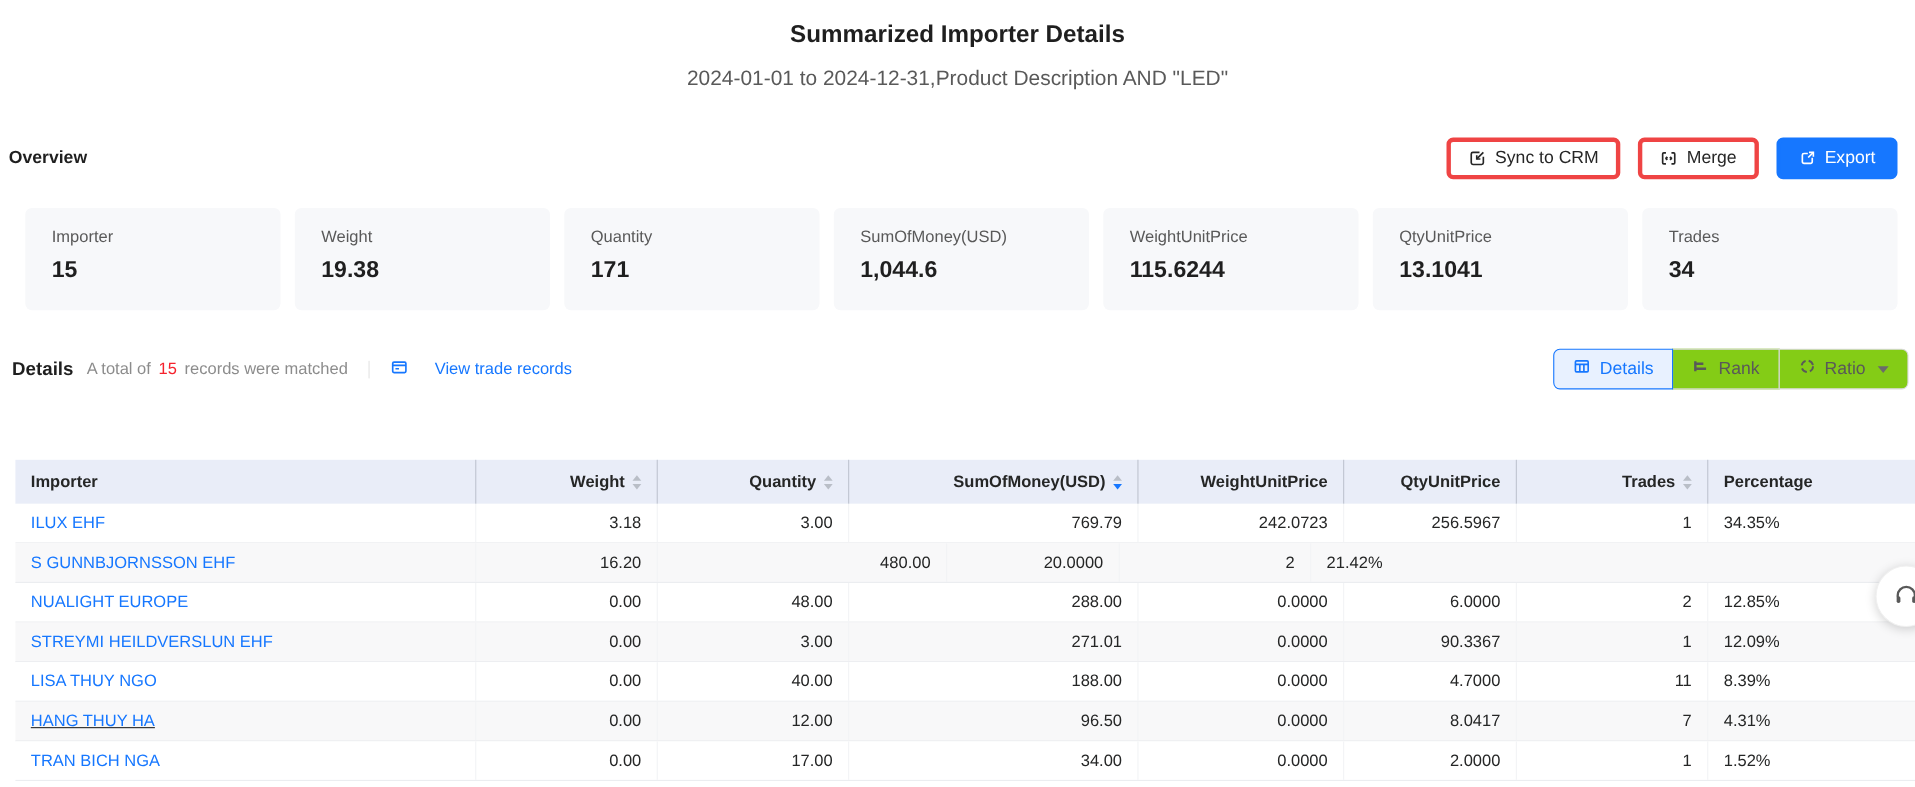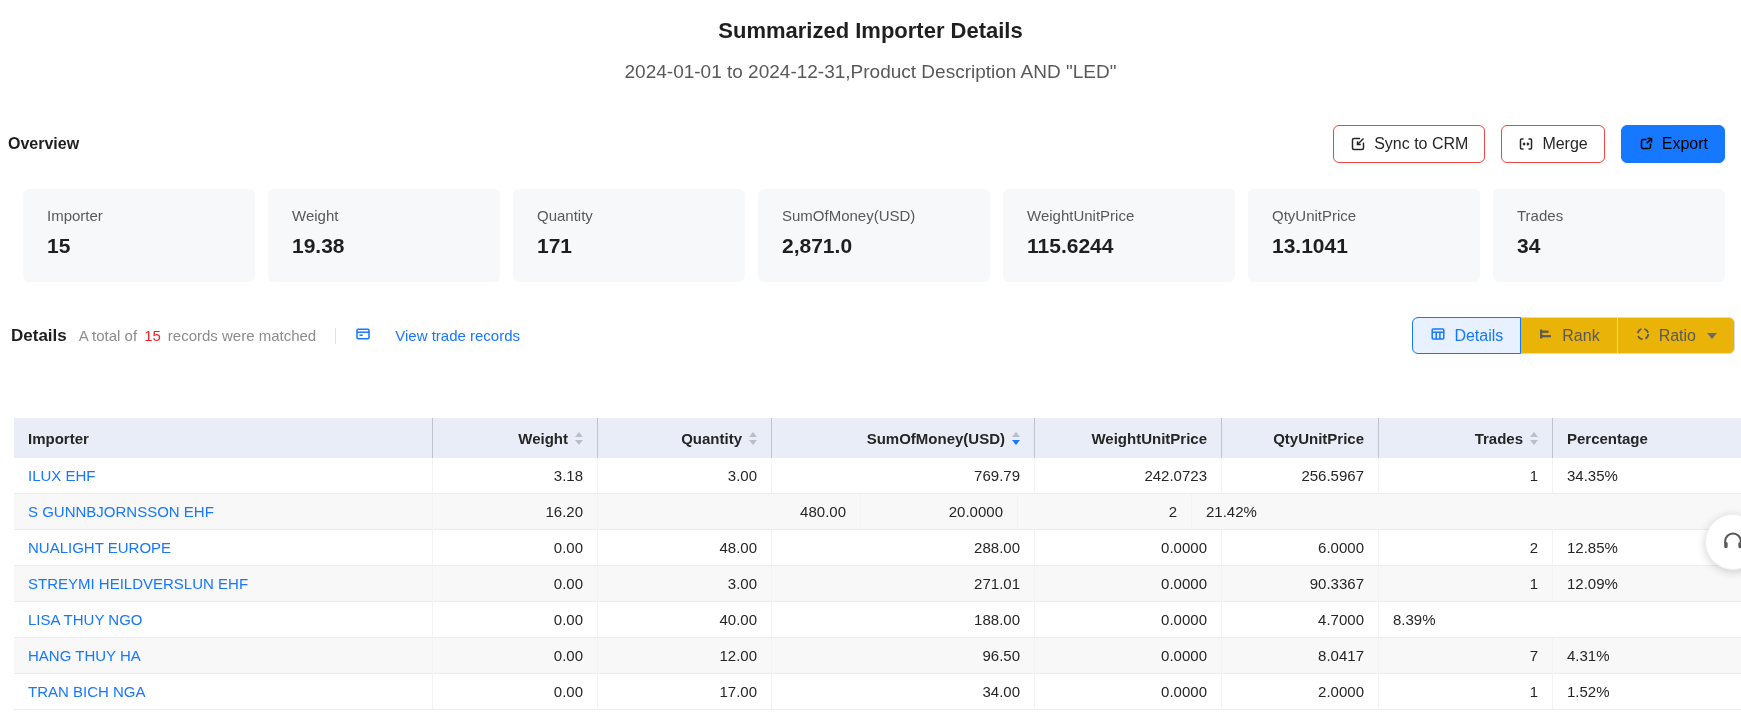--- a/index.html
+++ b/index.html
@@ -17,41 +17,41 @@
     font-family:"Liberation Sans",sans-serif;
   }
   .page-title{margin:16px 0 0;text-align:center;font-size:22px;font-weight:600;color:#1f1f1f;line-height:30px}
   .page-subtitle{margin:13px 0 0;text-align:center;font-size:19px;font-weight:400;color:#595959;line-height:26px}
 
   
   .toolbar{margin:40px 16px 0 8px;height:38px;display:flex;align-items:center;justify-content:space-between}
   .overview-label{font-size:16px;font-weight:700;color:#1f1f1f}
   .toolbar-buttons{display:flex;gap:16px}
   .btn{display:inline-flex;align-items:center;gap:8px;height:38px;padding:0 16px;
-       border:1px solid #ef4444;border-radius:6px;background:#fff;font-size:16px;color:#262626;
+       border:4px solid #ef4444;border-radius:6px;background:#fff;font-size:16px;color:#262626;
        cursor:pointer;font-family:inherit;white-space:nowrap}
   .btn svg{display:block}
-  .btn.primary{background:var(--accent);border-color:var(--accent);color:#000000}
+  .btn.primary{background:var(--accent);border-color:var(--accent);color:#ffffff}
 
   
   .stats{margin:26px 16px 0 23px;display:flex;gap:13px}
   .stat-card{flex:1 1 0;height:93px;background:var(--card-bg);border-radius:6px;padding:17px 24px}
   .stat-label{font-size:15px;color:#595959;line-height:19px}
   .stat-value{margin-top:8px;font-size:21px;font-weight:700;color:#1f1f1f;line-height:25px}
 
   
   .details-bar{margin:35px 6px 0 11px;height:37px;display:flex;align-items:center}
   .details-label{font-size:17px;font-weight:700;color:#1f1f1f;margin-right:12px}
   .match-text{font-size:15px;color:#8c8c8c;display:inline-flex;align-items:flex-end}
   .match-count{color:var(--red);margin:0 7px;font-weight:400}
   .vline{width:1px;height:16px;background:#e3e3e3;margin:0 19px}
   .view-link{display:inline-flex;align-items:center;gap:24px;font-size:15px;color:var(--accent);cursor:pointer;text-decoration:none}
   .segmented{margin-left:auto;display:flex;height:37px}
   .seg{display:inline-flex;align-items:center;gap:8px;padding:0 17px;border:1px solid #d9d9d9;margin-left:-1px;
-       background:#eab308;font-size:16px;color:#595959;cursor:pointer;font-family:inherit;position:relative}
+       background:#84cc16;font-size:16px;color:#595959;cursor:pointer;font-family:inherit;position:relative}
   .seg:first-child{border-radius:6px 0 0 6px;margin-left:0}
   .seg:last-child{border-radius:0 6px 6px 0}
   .seg.active{background:#e8f1ff;border-color:var(--accent);color:var(--accent);z-index:1}
   .caret-down{width:0;height:0;border-left:5px solid transparent;border-right:5px solid transparent;border-top:6px solid #6b6b6b;margin-left:3px}
 
   
   .data-table{margin:64px 0 0 14px}
   .thead{display:flex;height:40px;background:var(--header-bg)}
   .th{display:flex;align-items:center;padding:0 14px;height:100%;
       font-size:15px;font-weight:700;color:#252626;border-right:1px solid #bfc4d0}
@@ -126,21 +126,21 @@
     <div class="stat-card">
       <div class="stat-label">Weight</div>
       <div class="stat-value">19.38</div>
     </div>
     <div class="stat-card">
       <div class="stat-label">Quantity</div>
       <div class="stat-value">171</div>
     </div>
     <div class="stat-card">
       <div class="stat-label">SumOfMoney(USD)</div>
-      <div class="stat-value">2,871.0</div>
+      <div class="stat-value">1,044.6</div>
     </div>
     <div class="stat-card">
       <div class="stat-label">WeightUnitPrice</div>
       <div class="stat-value">115.6244</div>
     </div>
     <div class="stat-card">
       <div class="stat-label">QtyUnitPrice</div>
       <div class="stat-value">13.1041</div>
     </div>
     <div class="stat-card">
@@ -284,24 +284,25 @@
     </div>
     <div class="tr">
       <div class="td" style="flex: 0 0 419px;">
         <a class="importer-link">LISA THUY NGO</a>
       </div>
       <div class="td right" style="flex: 0 0 165px;">0.00</div>
       <div class="td right" style="flex: 0 0 174px;">40.00</div>
       <div class="td right" style="flex: 0 0 263px;">188.00</div>
       <div class="td right" style="flex: 0 0 187px;">0.0000</div>
       <div class="td right" style="flex: 0 0 157px;">4.7000</div>
+      <div class="td right" style="flex: 0 0 174px;">11</div>
       <div class="td" style="flex: 1 1 auto;">8.39%</div>
     </div>
     <div class="tr alt">
-      <div class="td" style="flex: 0 0 419px;">
+      <div class="td" style="flex: 0 0 419px; text-decoration: underline;">
         <a class="importer-link">HANG THUY HA</a>
       </div>
       <div class="td right" style="flex: 0 0 165px;">0.00</div>
       <div class="td right" style="flex: 0 0 174px;">12.00</div>
       <div class="td right" style="flex: 0 0 263px;">96.50</div>
       <div class="td right" style="flex: 0 0 187px;">0.0000</div>
       <div class="td right" style="flex: 0 0 157px;">8.0417</div>
       <div class="td right" style="flex: 0 0 174px;">7</div>
       <div class="td" style="flex: 1 1 auto;">4.31%</div>
     </div>

